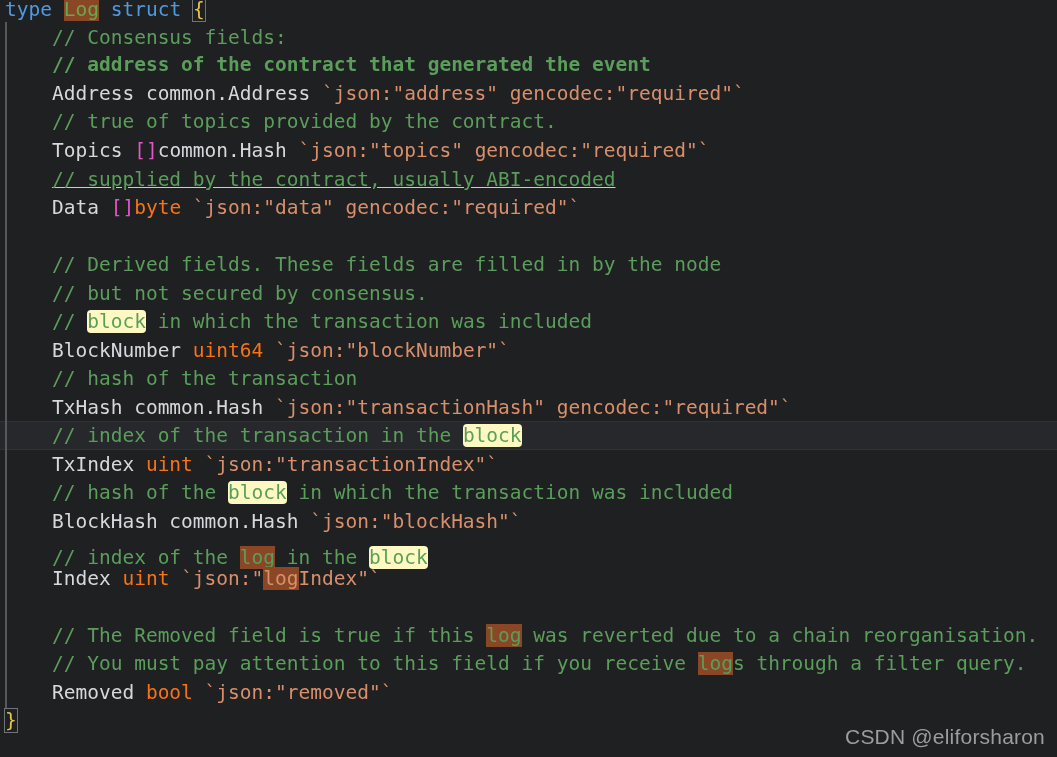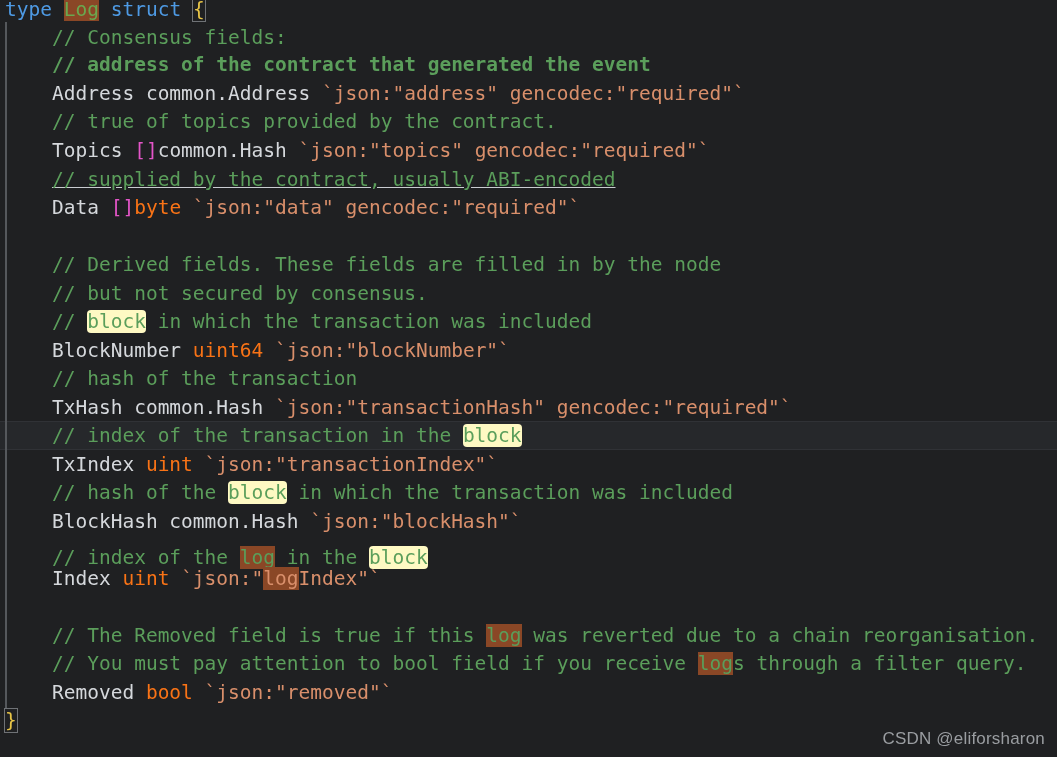--- a/index.html
+++ b/index.html
@@ -89,21 +89,21 @@
     width: 2px;
     background: #55585c;
   }
 
   
   #watermark {
     position: absolute;
     right: 12px;
     bottom: 8px;
     font-family: "Liberation Sans", sans-serif;
-    font-size: 17px;
+    font-size: 21px;
     color: #9a9da1;
     letter-spacing: 0.2px;
     white-space: pre;
   }
 </style>
 </head>
 <body>
 
 <div id="root">
 
@@ -152,21 +152,21 @@
     <div class="line" style="top:508px;"><span class="gut"></span><span class="txt">    </span><span class="id">BlockHash common.Hash </span><span class="tag">`json:"blockHash"`</span></div>
 
     <div class="line" style="top:544px;"><span class="gut"></span><span class="txt">    </span><span class="cmt">// index of the </span><span class="cmt hl-log">log</span><span class="cmt"> in the </span><span class="cmt hl-block">block</span></div>
 
     <div class="line" style="top:565px;"><span class="gut"></span><span class="txt">    </span><span class="id">Index </span><span class="typ">uint</span><span class="tag"> `json:"</span><span class="tag hl-log">log</span><span class="tag">Index"`</span></div>
 
     <div class="line" style="top:593px;"><span class="gut"></span></div>
 
     <div class="line" style="top:622px;"><span class="gut"></span><span class="txt">    </span><span class="cmt">// The Removed field is true if this </span><span class="cmt hl-log">log</span><span class="cmt"> was reverted due to a chain reorganisation.</span></div>
 
-    <div class="line" style="top:650px;"><span class="gut"></span><span class="txt">    </span><span class="cmt">// You must pay attention to bool field if you receive </span><span class="cmt hl-log">log</span><span class="cmt">s through a filter query.</span></div>
+    <div class="line" style="top:650px;"><span class="gut"></span><span class="txt">    </span><span class="cmt">// You must pay attention to this field if you receive </span><span class="cmt hl-log">log</span><span class="cmt">s through a filter query.</span></div>
 
     <div class="line" style="top:679px;"><span class="gut"></span><span class="txt">    </span><span class="id">Removed </span><span class="typ">bool</span><span class="tag"> `json:"removed"`</span></div>
 
     <div class="line" style="top:707px;"><span class="gut"></span><span class="brace brace-box lit">}</span></div>
 
   </div>
 
   <div id="watermark">CSDN @eliforsharon</div>
 
 </div>

